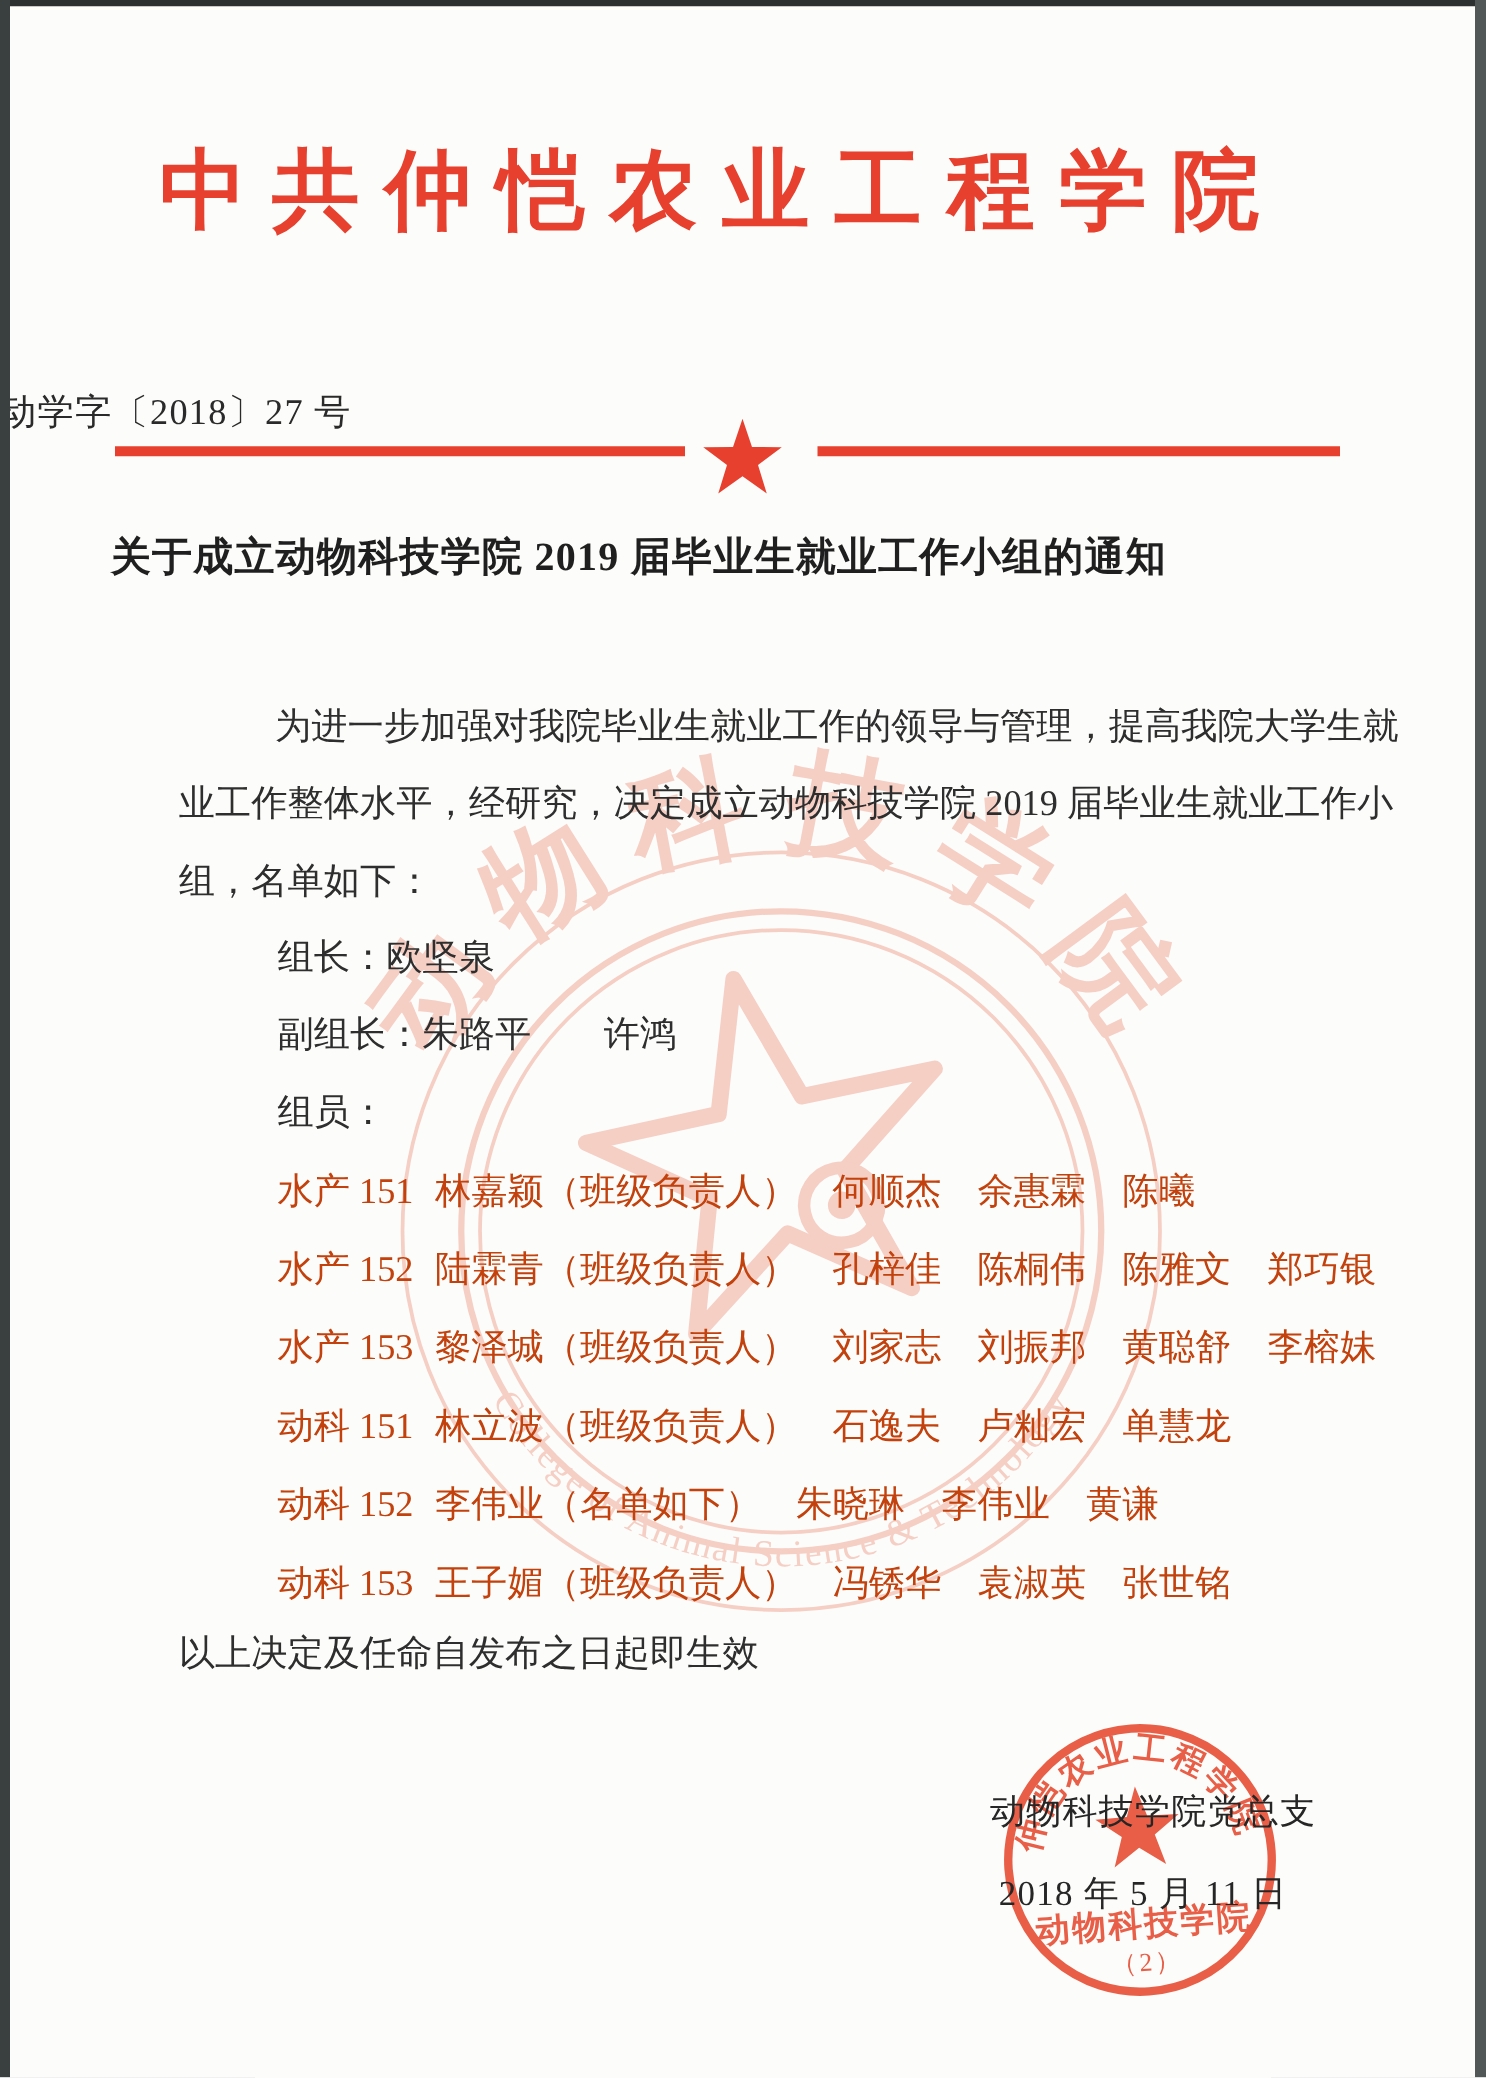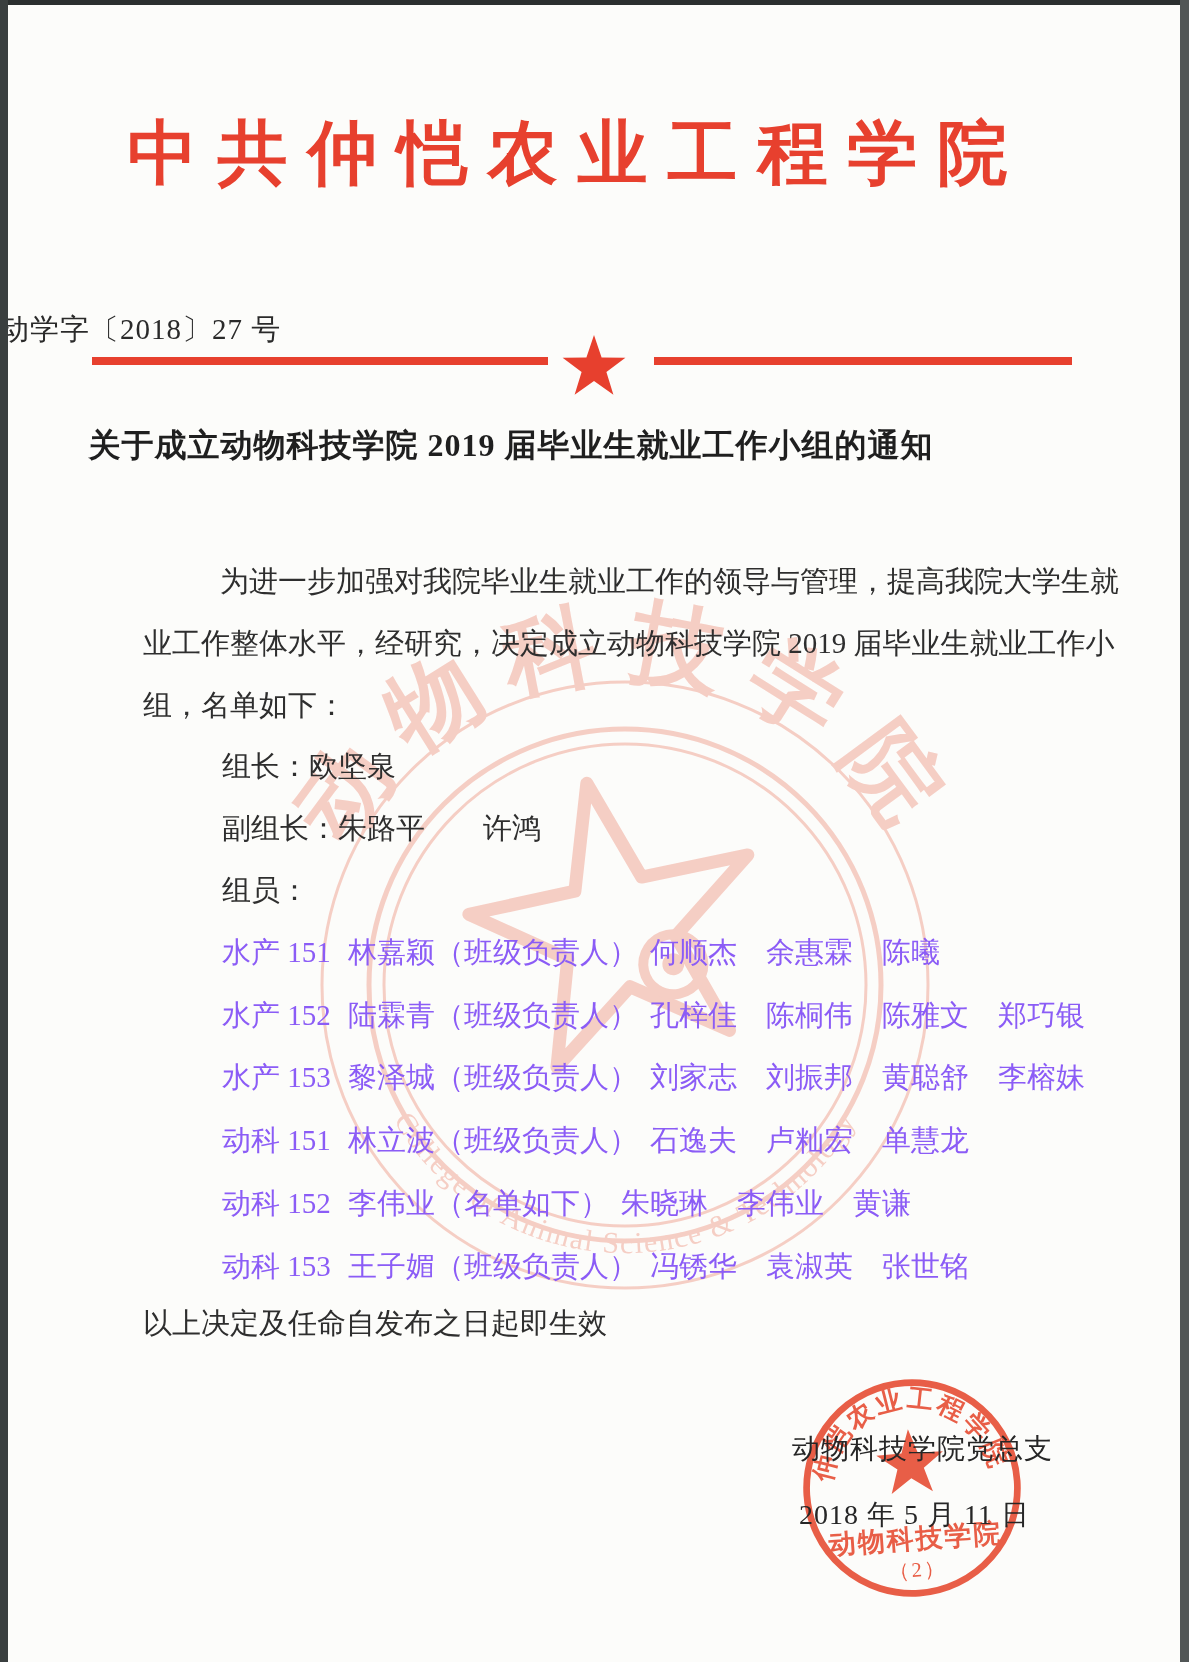--- a/index.html
+++ b/index.html
@@ -30,24 +30,24 @@
     font-size:29px;letter-spacing:1px;z-index:5;
   }
   .divider-svg{left:0;top:330px;z-index:5;overflow:visible;}
 
   .notice-title{
     left:0;width:1022px;top:424px;text-align:center;
     font-size:32px;font-weight:bold;letter-spacing:1px;
     color:#1f1f1f;z-index:5;white-space:nowrap;
   }
   .bodyline{font-size:29px;line-height:36px;z-index:5;white-space:nowrap;color:#2e2e2e;}
-  .row{display:flex;z-index:5;font-size:29px;white-space:nowrap;color:#8b5cf6;}
+  .row{display:flex;z-index:5;font-size:29px;white-space:nowrap;color:#c2410c;}
   .row .seg-class{width:104px;}
   .row .seg-leader{margin-left:22px;}
-  .row .seg-members{margin-left:12px;}
+  .row .seg-members{margin-left:28px;}
   .sig{font-size:28px;letter-spacing:1px;z-index:6;white-space:nowrap;color:#262626;}
 
   .watermark-svg{left:185px;top:545px;z-index:1;opacity:.5;overflow:visible;pointer-events:none;}
   .wm-stroke{stroke:var(--wm,#efa190);fill:none;}
   .wm-fill{fill:var(--wm,#efa190);}
   .seal-svg{left:788px;top:1364px;z-index:2;opacity:.88;overflow:visible;transform:rotate(-4deg);}
   .seal-stroke{stroke:var(--seal,#e6492f);fill:none;}
   .seal-fill{fill:var(--seal,#e6492f);}
   .accent-fill{fill:var(--accent,#e7402e);}
 </style>

